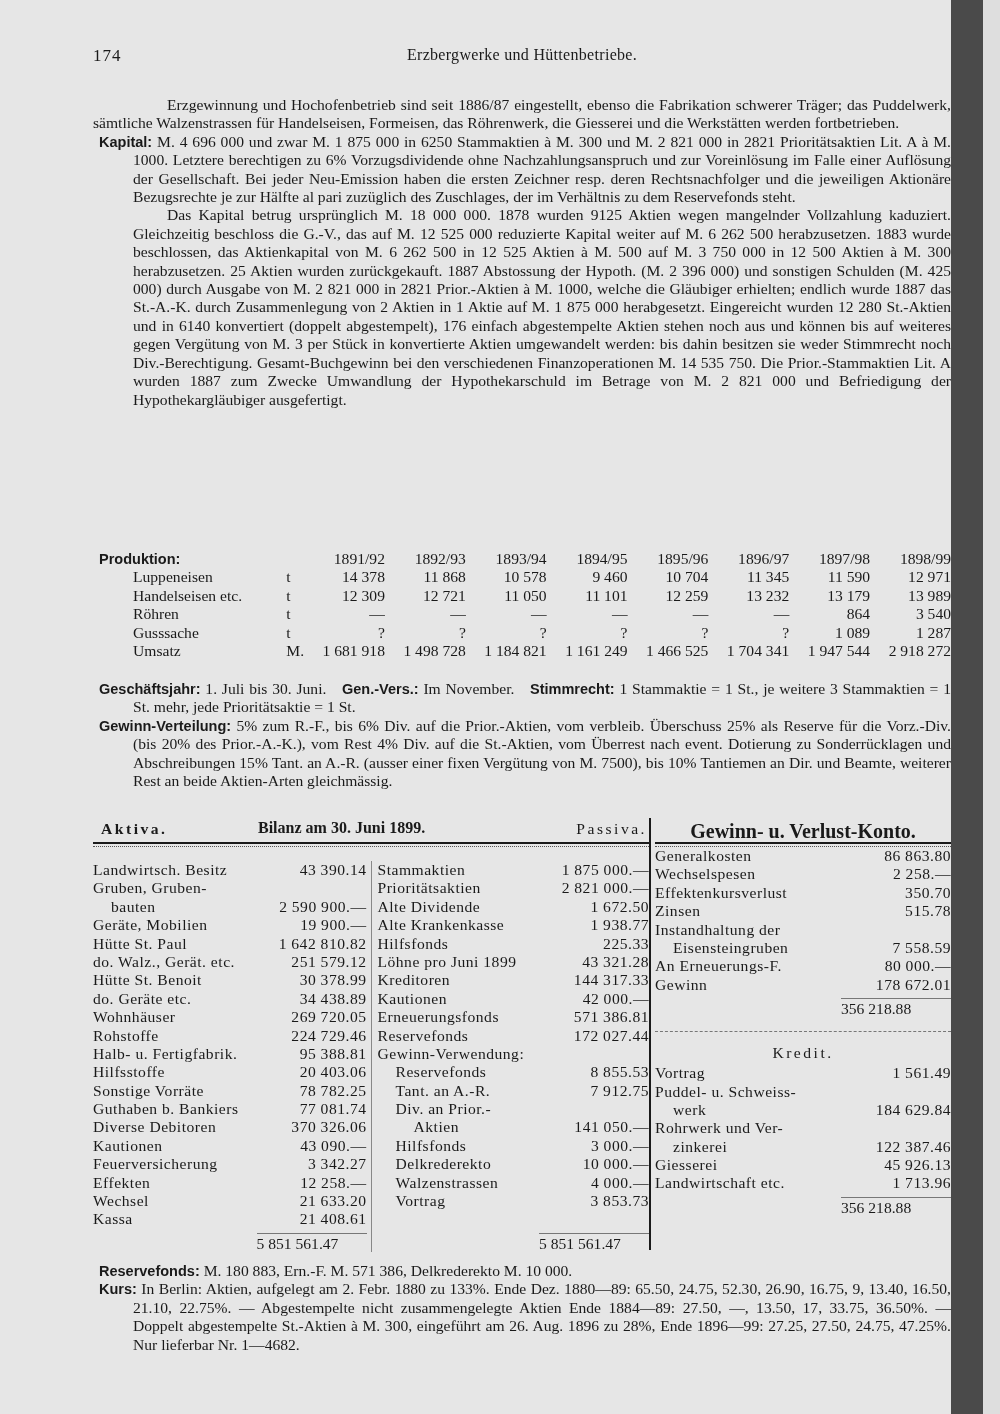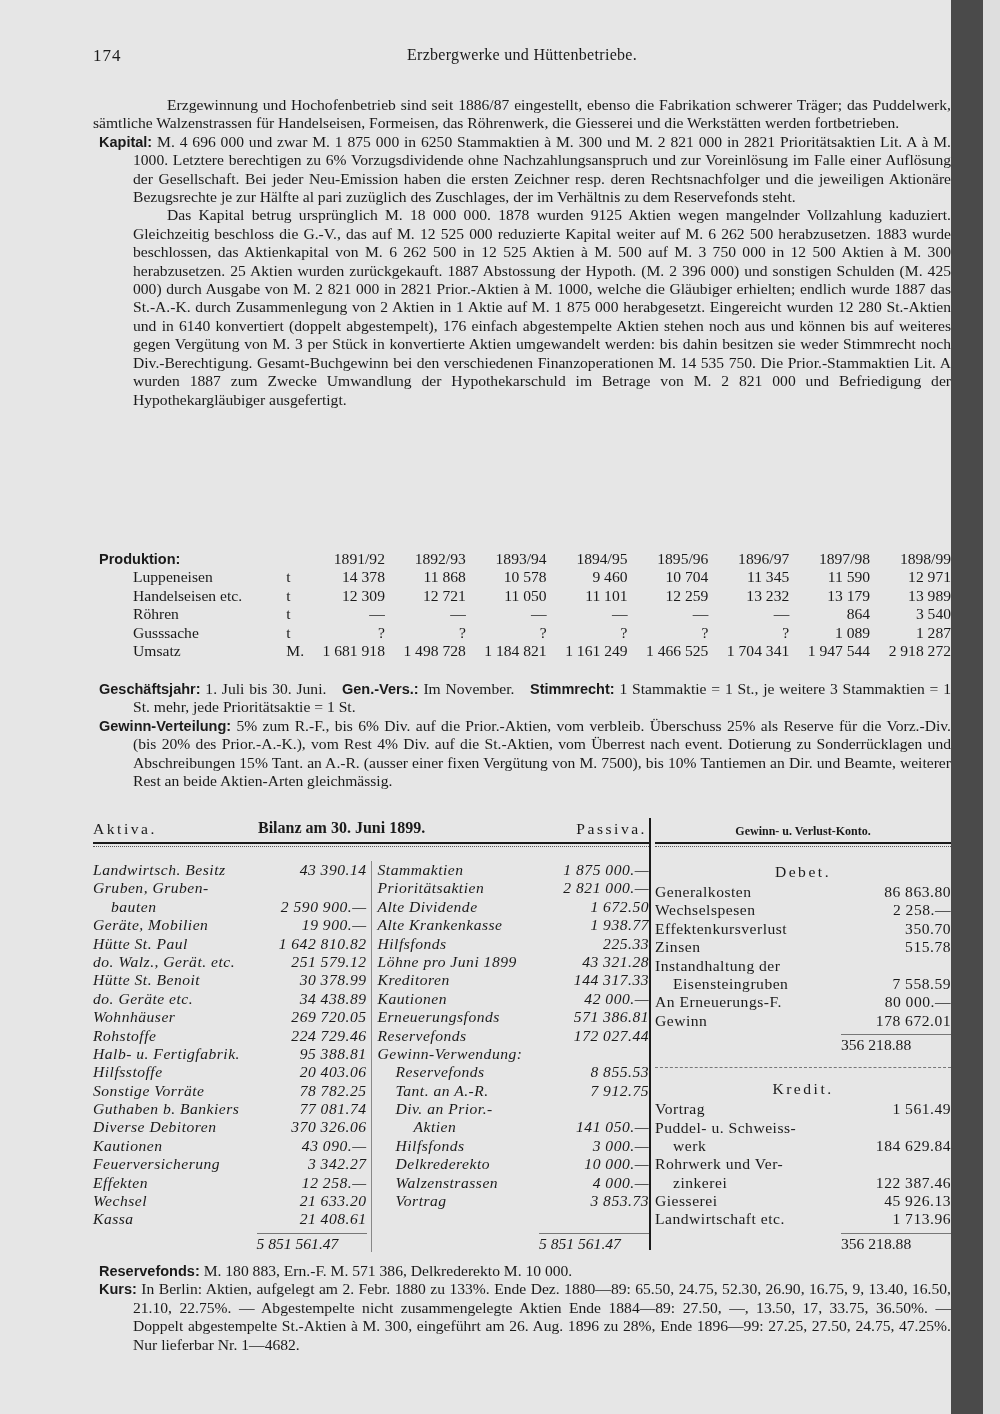--- a/index.html
+++ b/index.html
@@ -22,33 +22,33 @@
   b.k { font-family:"Liberation Sans", "DejaVu Sans", sans-serif; font-weight:bold; font-size:14.5px;margin-left:6px; }
   
   .prod { position:absolute; left:0; top:550px; width:858px; font-size:15.6px; }
   .prod table { border-collapse:collapse; width:858px; }
   .prod td { padding:0; height:18.4px; line-height:18.4px; white-space:nowrap; text-align:right; }
   .prod td.lbl { text-align:left; padding-left:40px; }
   .prod td.unit { text-align:left; width:10px; }
   
   .bal { position:absolute; left:0; top:818px; width:556px; font-size:15.6px; }
   .bal-head { position:relative; height:24px; }
-  .bal-head .l { position:absolute; left:0; top:2px; letter-spacing:2.5px; }
+  .bal-head .l { position:absolute; left:8px; top:2px; letter-spacing:2.5px;font-weight:bold; }
   .bal-head .c { position:absolute; left:165px; top:1px; font-weight:bold; font-family:"Liberation Serif", serif; font-size:16px; }
   .bal-head .r { position:absolute; right:2px; top:2px; letter-spacing:2.5px; }
   .rule-thick { border-top:2px solid #1a1a1a; border-bottom:1px dotted #555; height:2px; }
-  .bal-body { position:relative; display:flex; margin-top:14px;font-style:italic; }
+  .bal-body { position:relative; display:flex; margin-top:14px; }
   .col { width:278px; }
   .col.left { border-right:1px solid #888; padding-right:4px; width:274px; }
   .col.right { padding-left:6px; width:272px; }
   .row { display:flex; justify-content:space-between; height:18.4px; line-height:18.4px; white-space:nowrap; letter-spacing:0.5px; }
   .sum { border-top:1px solid #777; width:110px; margin-left:auto; text-align:left; height:18px; line-height:20px; margin-top:4px; }
   .vline { position:absolute; left:556px; top:818px; width:2px; height:432px; background:#1a1a1a; }
   .guv { position:absolute; left:562px; top:818px; width:296px; font-size:15.6px; }
-  .guv .title { text-align:center; font-weight:bold; font-family:"Liberation Serif", serif; font-size:12px; height:24px; line-height:26px; }
+  .guv .title { text-align:center; font-weight:bold; font-family:"Liberation Serif", serif; font-size:20px; height:24px; line-height:26px; }
   .guv .sec { text-align:center; letter-spacing:2.5px; height:22px; line-height:22px; margin-top:14px; }
   .guv .row { letter-spacing:0.5px; }
   .guv .sep { border-top:1px dashed #777; margin:14px 0 10px 0; }
   .bottom { position:absolute; left:0; top:1262px; width:858px; font-size:15.6px; line-height:18.4px; text-align:justify; }
   .bottom p { margin:0; }
 </style>
 </head>
 <body>
 
 <div class="strip"></div>
@@ -335,21 +335,20 @@
           <div class="sum">5 851 561.47</div>
         </div>
     </div>
   </div>
 
   <div class="vline"></div>
 
   <div class="guv">
     <div class="title">Gewinn- u. Verlust-Konto.</div>
     <div class="rule-thick"></div>
-    <div class="sec">Debet.</div>
     <div id="debet-col">
         <div class="row">
           <span class="lb" style="padding-left:0px">Generalkosten</span>
           <span>86 863.80</span>
         </div>
         <div class="row">
           <span class="lb" style="padding-left:0px">Wechselspesen</span>
           <span>2 258.—</span>
         </div>
         <div class="row">

